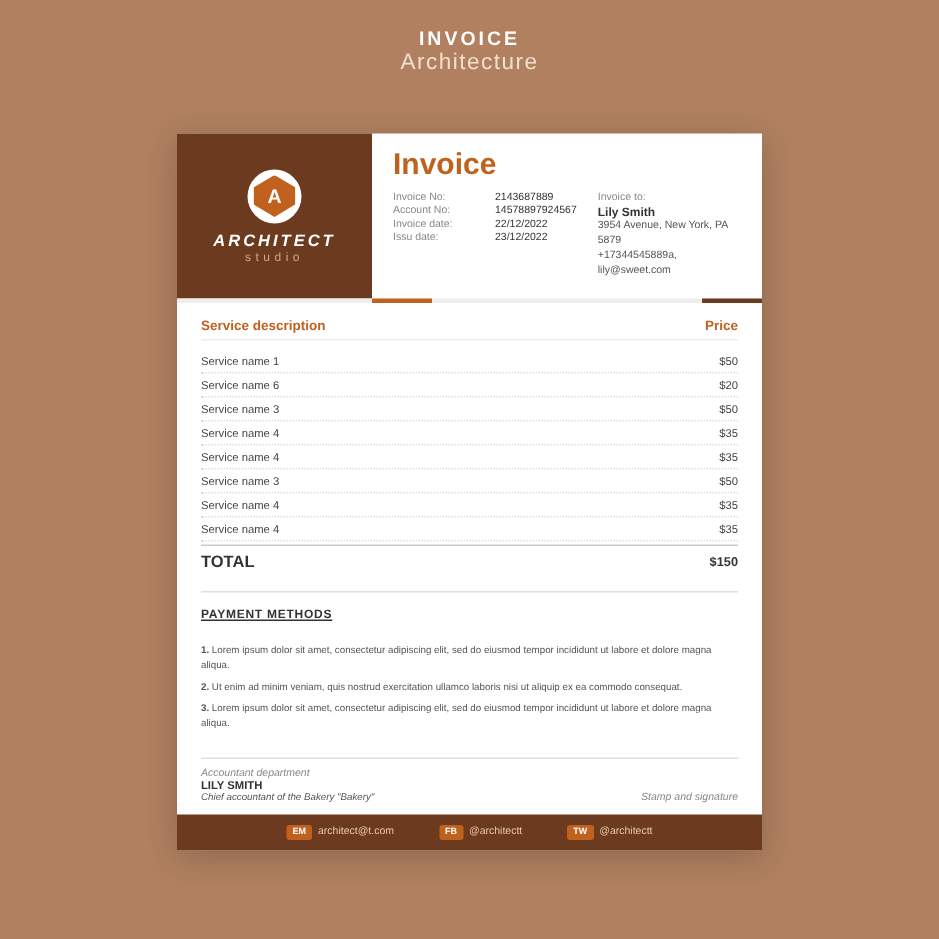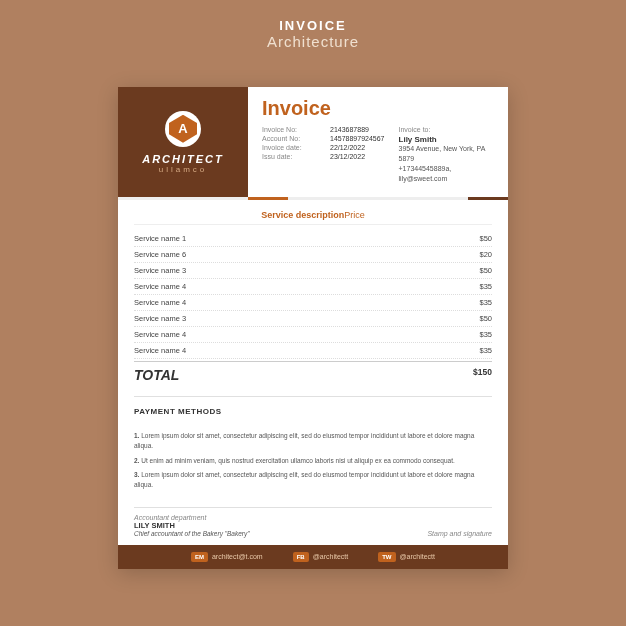--- a/index.html
+++ b/index.html
@@ -159,33 +159,33 @@
       width: 40px;
       height: 3px;
       background: #6b3a1f;
     }
     
     .services-section {
       padding: 10px 16px 6px;
     }
     .services-header {
       display: flex;
-      justify-content: center;
+      justify-content: space-between;
       margin-bottom: 6px;
       border-bottom: 1px solid #eee;
       padding-bottom: 4px;
     }
     .services-header-desc {
       font-size: 9px;
       font-weight: bold;
       color: #c0621e;
     }
     .services-header-price {
       font-size: 9px;
-      font-weight: normal;
+      font-weight: bold;
       color: #c0621e;
     }
     .service-row {
       display: flex;
       justify-content: space-between;
       align-items: center;
       padding: 3px 0;
       border-bottom: 1px dotted #ddd;
     }
     .service-name {
@@ -197,24 +197,23 @@
       color: #444;
     }
     .total-row {
       display: flex;
       justify-content: space-between;
       padding: 5px 0 3px;
       border-top: 1px solid #ccc;
       margin-top: 2px;
     }
     .total-label {
-      font-size: 14px;
-      font-weight: bold;
-      color: #333;
-      font-style: italic;
+      font-size: 11px;
+      font-weight: bold;
+      color: #333;
     }
     .total-value {
       font-size: 8.5px;
       font-weight: bold;
       color: #333;
     }
     
     .section-divider {
       height: 1px;
       background: #e0e0e0;
@@ -223,20 +222,21 @@
     
     .payment-section {
       padding: 6px 16px 8px;
     }
     .payment-title {
       font-size: 8px;
       font-weight: bold;
       color: #333;
       margin-bottom: 15px;
       letter-spacing: 0.5px;
+      text-decoration: underline;
     }
     .payment-item {
       font-size: 6.5px;
       color: #555;
       margin-bottom: 5px;
       line-height: 1.5;
     }
     .payment-item-num {
       font-weight: bold;
     }
@@ -305,21 +305,21 @@
 <div class="document">
 
   <div class="doc-header">
     <div class="logo-area">
       <div class="logo-icon">
         <div class="logo-icon-inner">
           <span class="logo-a">A</span>
         </div>
       </div>
       <div class="logo-text-main">ARCHITECT</div>
-      <div class="logo-text-sub">ullamco</div>
+      <div class="logo-text-sub">studio</div>
     </div>
     <div class="invoice-info-area">
       <div class="invoice-title">Invoice</div>
       <div class="invoice-meta">
         <div class="meta-left">
           <div class="meta-row">
             <span class="meta-label">Invoice No:</span>
             <span class="meta-value">2143687889</span>
           </div>
           <div class="meta-row">

